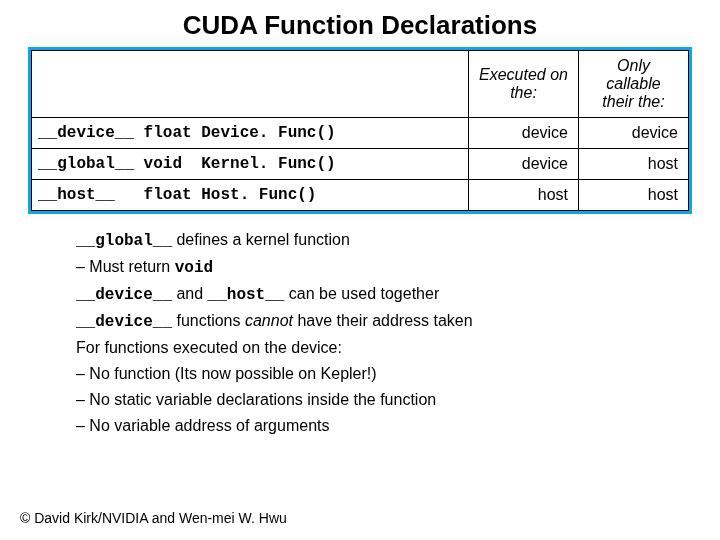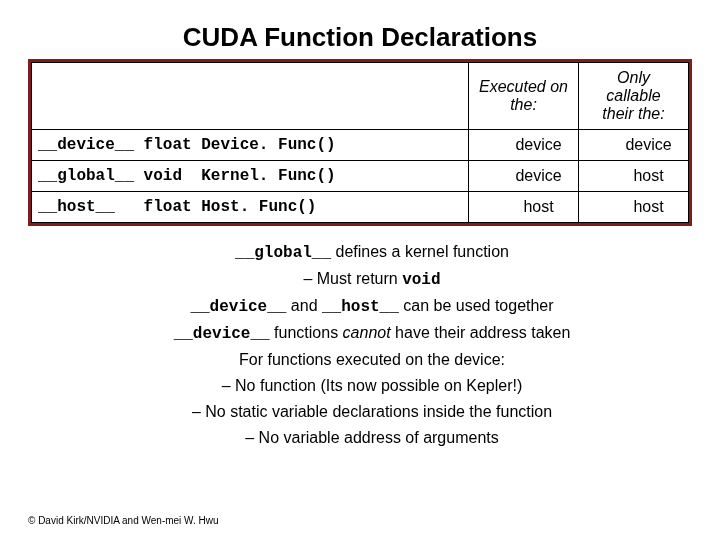--- a/index.html
+++ b/index.html
@@ -10,70 +10,70 @@
     height: 540px;
     background: #fff;
     font-family: Arial, Helvetica, sans-serif;
     color: #000;
     position: relative;
   }
   .title {
     text-align: center;
     font-size: 26px;
     font-weight: bold;
-    padding: 22px 0 6px 0;
+    padding: 10px 0 6px 0;
   }
   .tbl-wrap {
     margin: 0 28px;
-    border: 3px solid #7f1d1d;
+    border: 3px solid #0ea5e9;
     background: #fff;
   }
   table {
     width: 100%;
     border-collapse: collapse;
   }
   th, td {
     border: 1px solid #000;
     padding: 6px 10px;
     font-size: 16px;
     vertical-align: middle;
   }
   th {
     font-style: italic;
     font-weight: normal;
     text-align: center;
     height: 46px;
   }
   td.col-exec, td.col-call {
-    text-align: center;
+    text-align: right;
     width: 110px;
     padding-left: 40px;
   }
   td.col-decl {
     font-family: "Courier New", monospace;
     font-weight: bold;
     white-space: pre;
     padding-left: 6px;
     margin-top: 46px;
   }
   .mono { font-family: "Courier New", monospace; font-weight: bold; }
   .content {
     margin: 14px 48px 0 72px;
     font-size: 16px;
     line-height: 1.5;
   }
-  .content .row { margin: 2px 12px; text-align: center; }
+  .content .row { margin: 2px 4px; }
   .sub { margin-left: 34px; }
   .dash::before { content: "– "; }
   .em { font-style: italic; }
   .copyright {
     position: absolute;
-    left: 28px;
+    left: 20px;
     bottom: 14px;
-    font-size: 10px;
+    font-size: 14px;
   }
 </style>
 </head>
 <body>
 
 <div class="title">CUDA Function Declarations</div>
 
 <div class="tbl-wrap">
   <table>
     <tbody>

